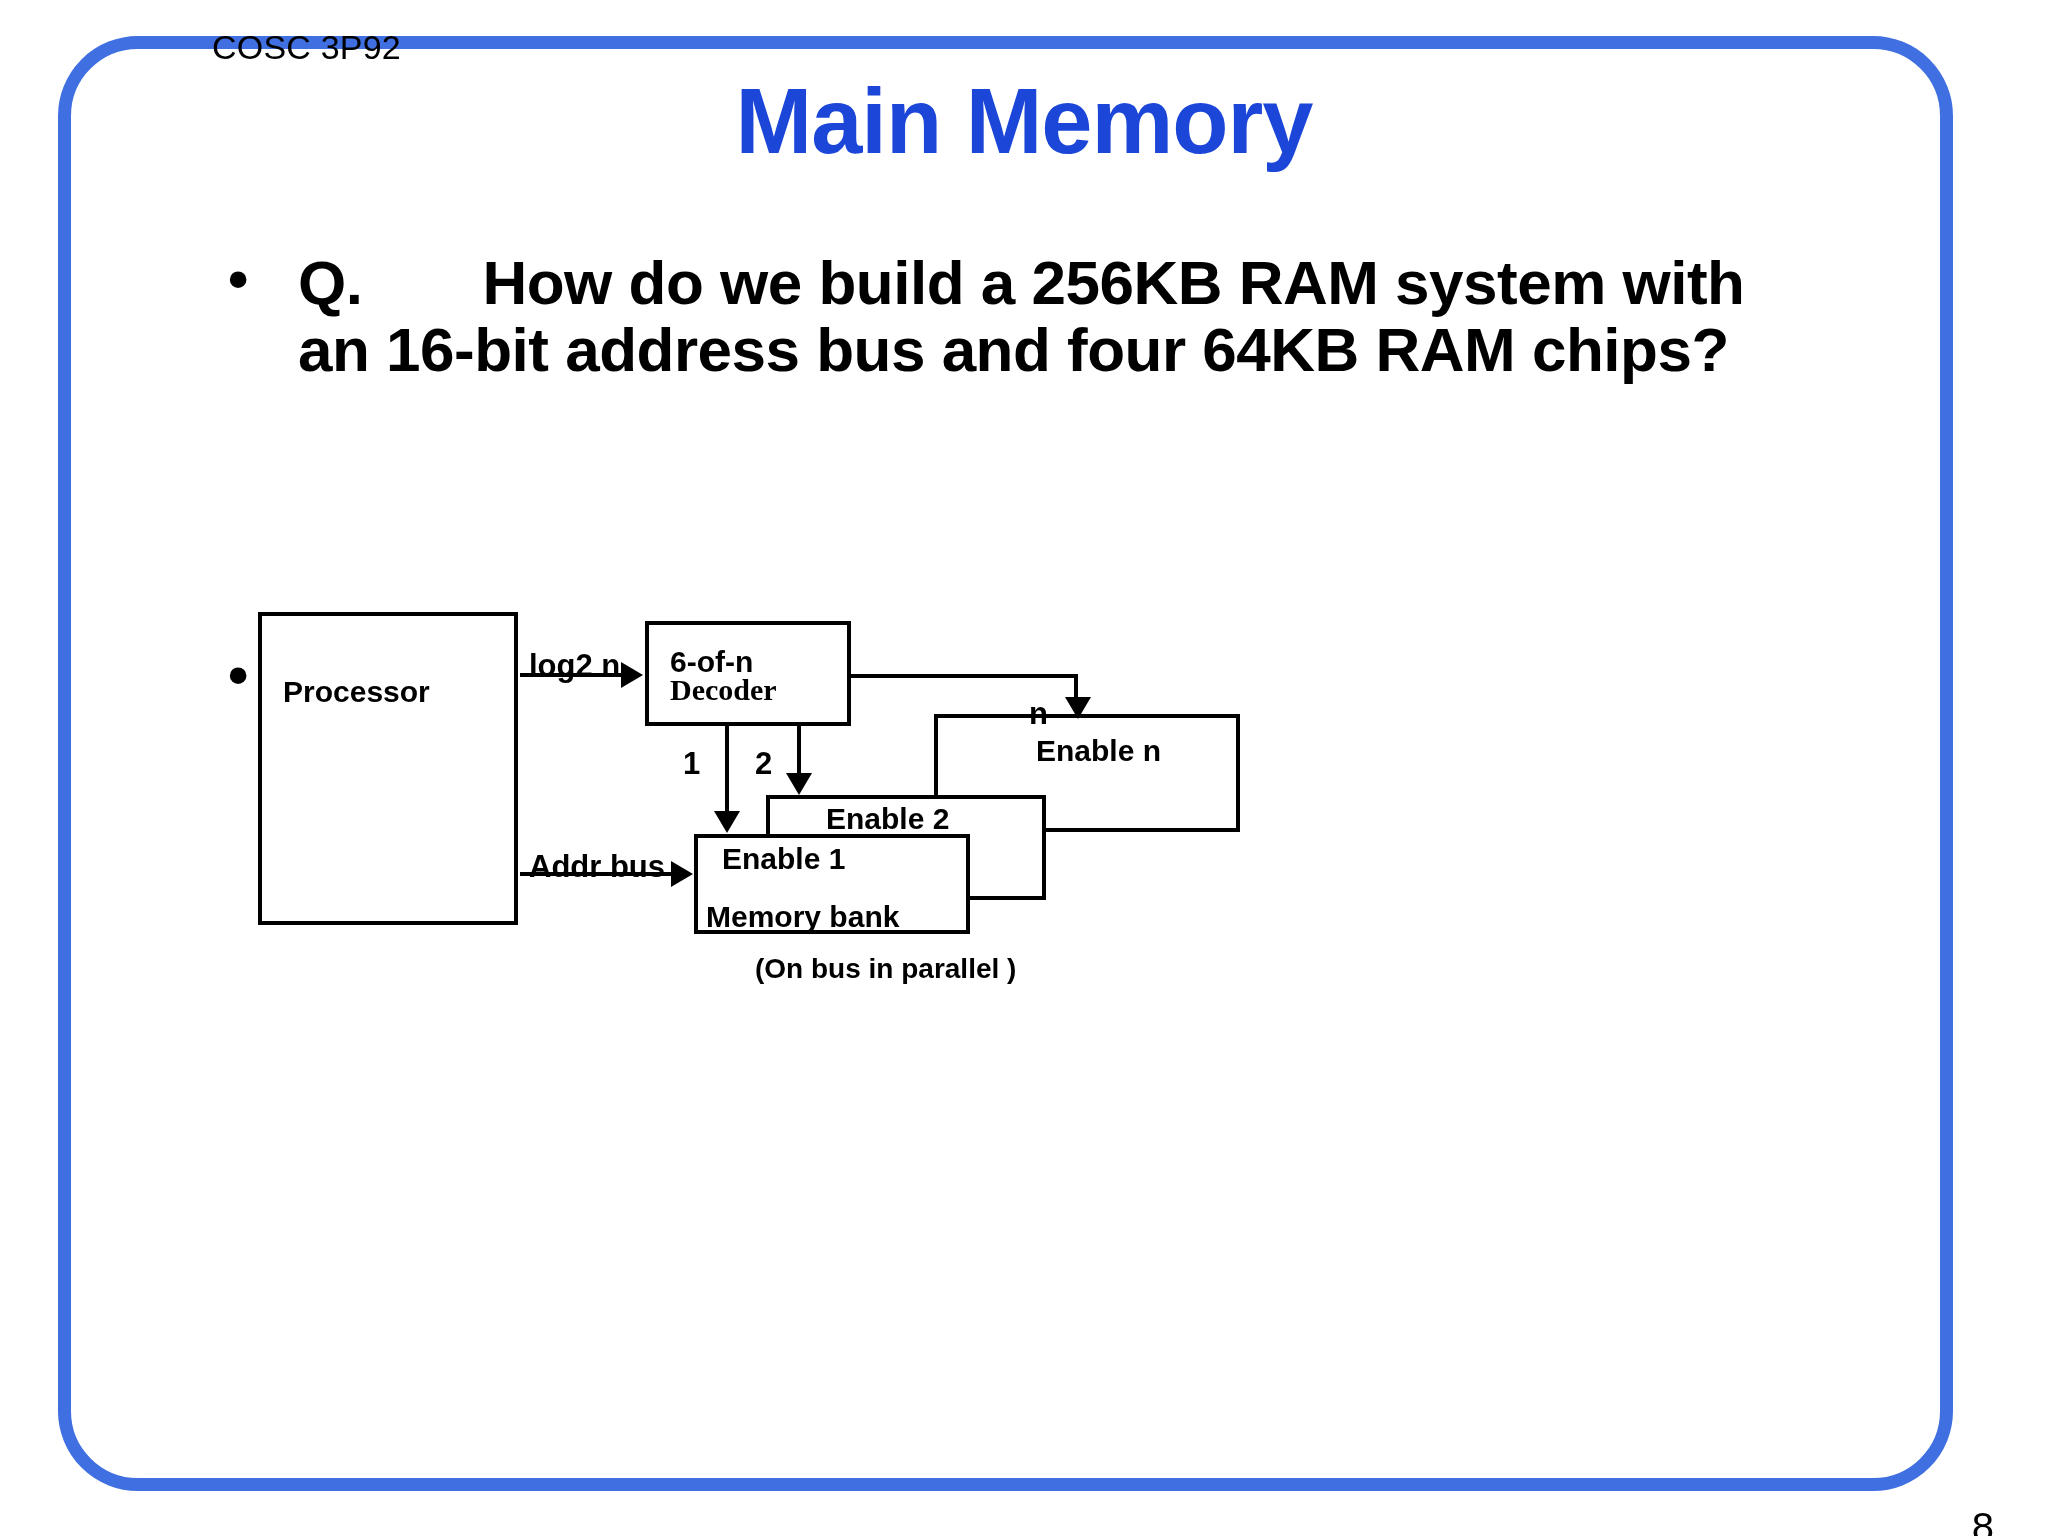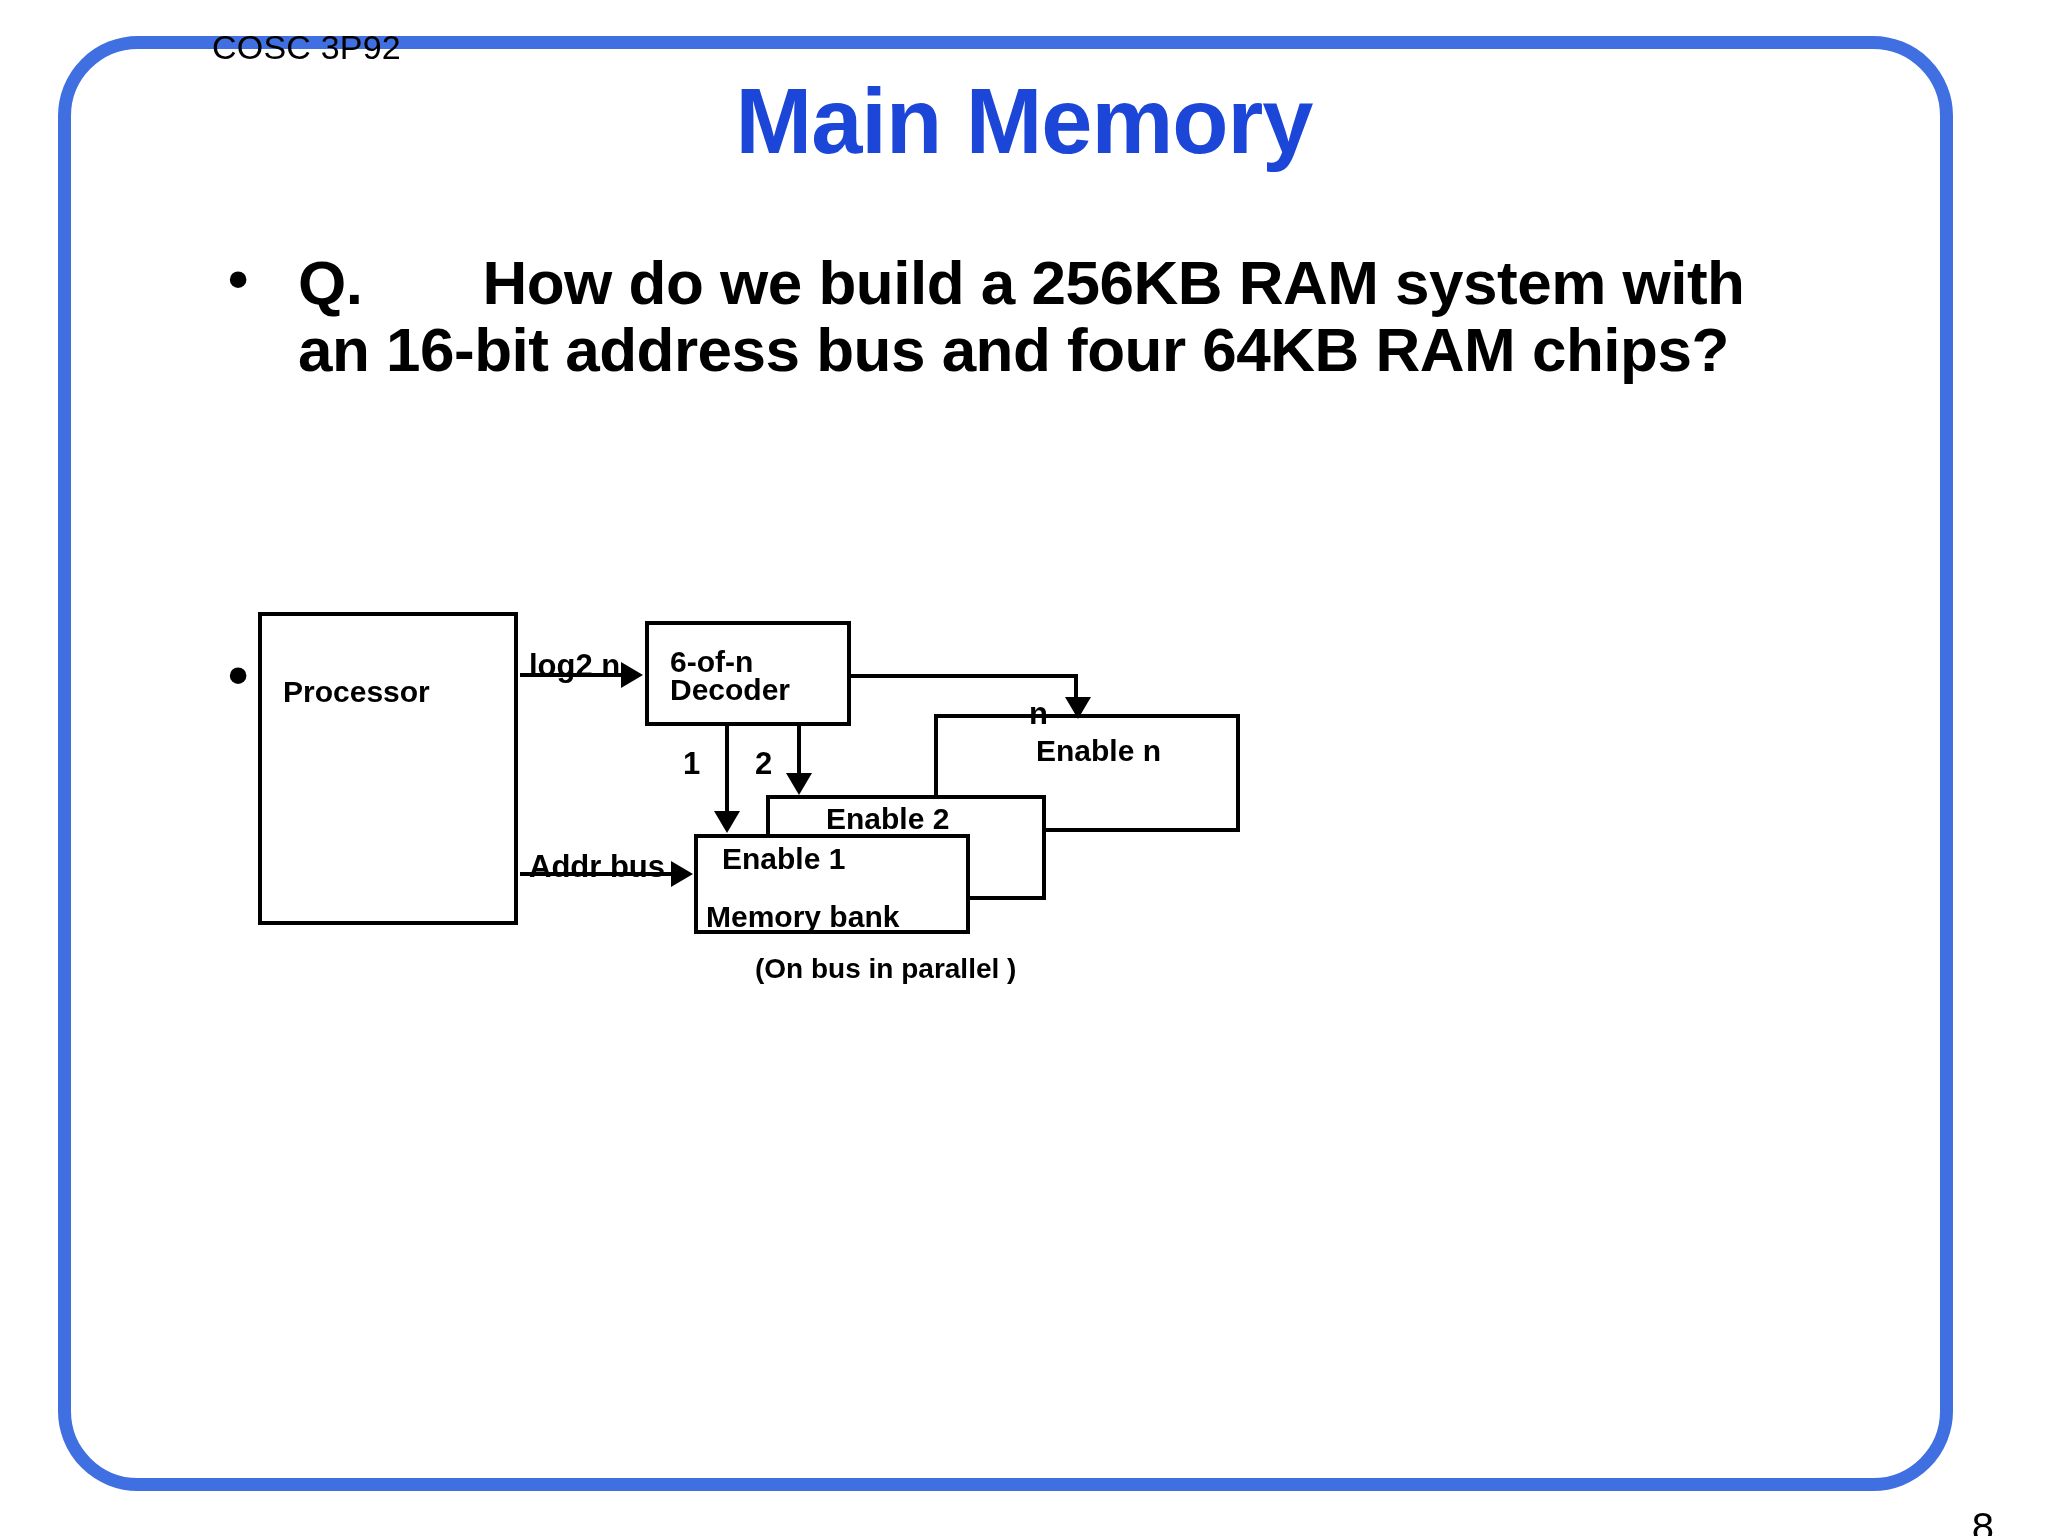--- a/index.html
+++ b/index.html
@@ -160,21 +160,21 @@
 
     <div class="box" style="left:694px;top:834px;width:276px;height:100px;"></div>
     <div class="boxlabel" style="left:722px;top:842px;">Enable 1</div>
     <div class="boxlabel" style="left:706px;top:900px;">Memory bank</div>
 
     <div class="box" style="left:258px;top:612px;width:260px;height:313px;"></div>
     <div class="boxlabel" style="left:283px;top:675px;">Processor</div>
 
     <div class="box" style="left:645px;top:621px;width:206px;height:105px;"></div>
     <div class="boxlabel" style="left:670px;top:645px;">6-of-n</div>
-    <div class="boxlabel" style="left:670px;top:673px;">Decoder</div>
+    <div class="boxlabel" style="left:670px;top:673px;font-family:Liberation Serif, serif;">Decoder</div>
 
     <div class="line hline" style="left:520px;top:673px;width:102px;"></div>
     <div class="arrow-r" style="left:621px;top:662px;"></div>
     <div class="edgelabel" style="left:529px;top:636px;">log2 n</div>
 
     <div class="line hline" style="left:520px;top:872px;width:152px;"></div>
     <div class="arrow-r" style="left:671px;top:861px;"></div>
     <div class="edgelabel" style="left:529px;top:837px;">Addr bus</div>
 
     <div class="line vline" style="left:725px;top:726px;height:86px;"></div>

